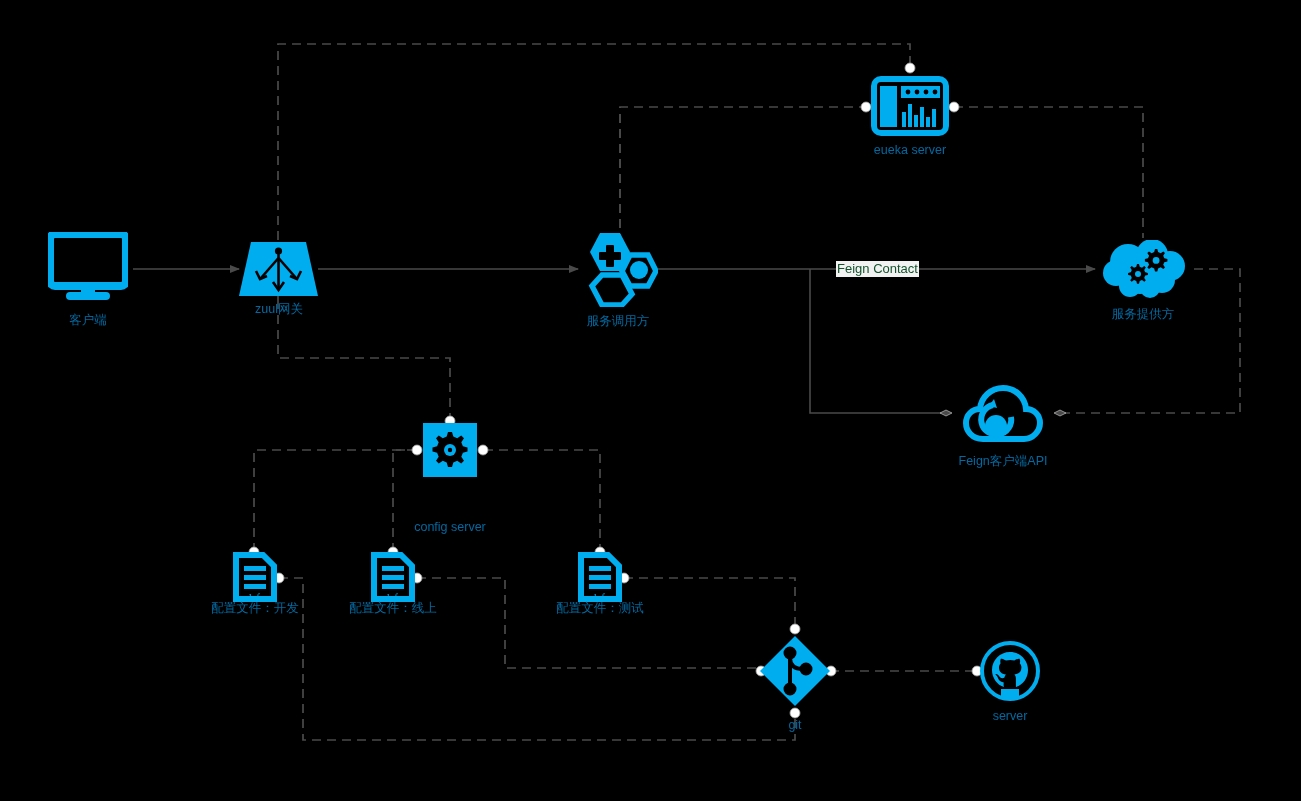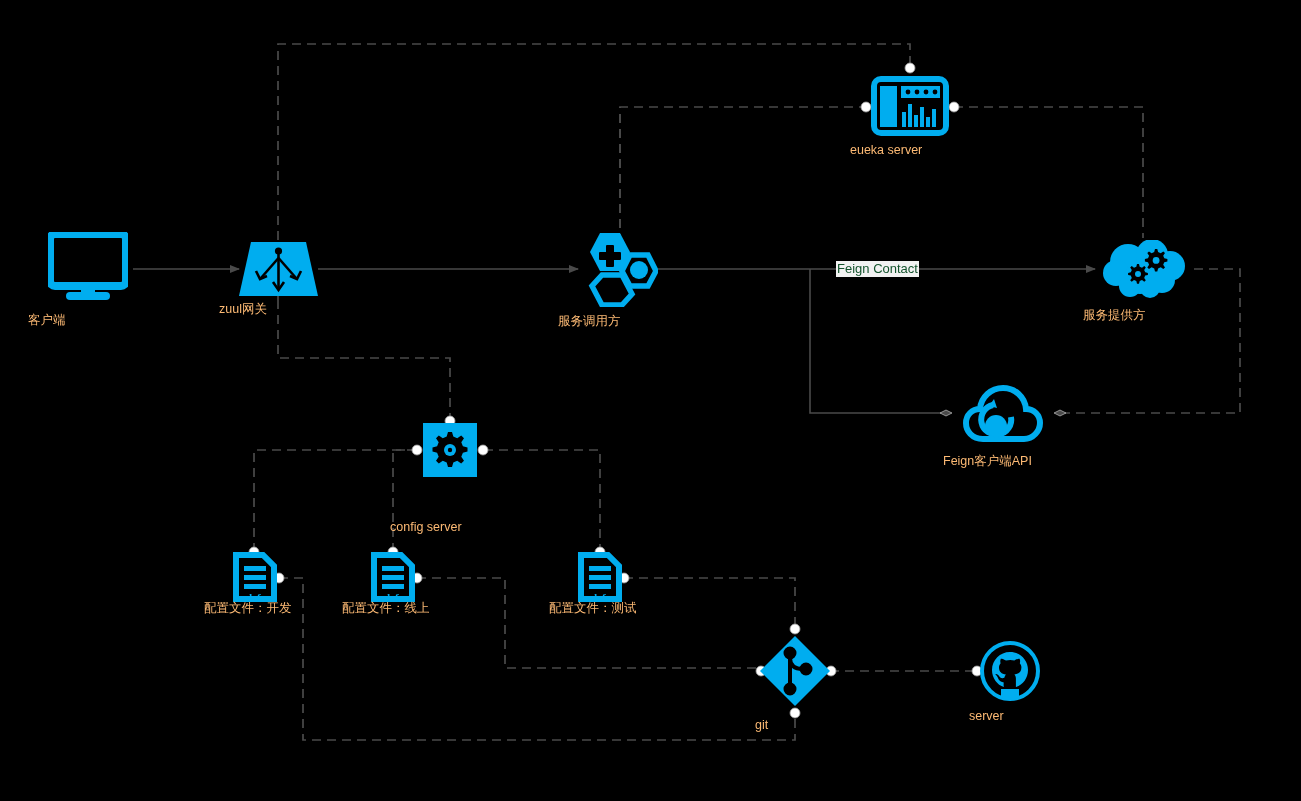--- a/index.html
+++ b/index.html
@@ -1,25 +1,25 @@
 <!DOCTYPE html>
 <html><head>
 <meta charset="utf-8">
 <style>
   html,body{margin:0;padding:0;background:#000;}
   body{width:1301px;height:801px;overflow:hidden;
        font-family:"Liberation Sans","DejaVu Sans",sans-serif;}
   #stage{position:relative;width:1301px;height:801px;background:#000;}
   svg#wires{position:absolute;left:0;top:0;width:1301px;height:801px;}
   .node{position:absolute;}
-  .nlabel{position:absolute;color:#fdba74;font-size:12.5px;line-height:15px;
-          white-space:pre-line;}
+  .nlabel{position:absolute;color:#0369a1;font-size:12.5px;line-height:15px;
+          text-align:center;white-space:pre-line;}
   .edge-label{position:absolute;background:#f2f2f2;color:#14532d;font-size:13px;
               line-height:16px;padding:0 1px;white-space:nowrap;}
-  .csdef{position:absolute;color:#00adef;font-size:11px;font-weight:bold;
+  .csdef{position:absolute;color:#00adef;font-size:11px;font-weight:normal;
          font-family:"Liberation Serif","DejaVu Serif",serif;white-space:nowrap;}
 </style>
 </head>
 <body>
 
 <div id="stage">
 
   <svg id="wires" viewBox="0 0 1301 801">
     <defs>
       <marker id="arrow" markerWidth="10" markerHeight="8" refX="9" refY="4" orient="auto" markerUnits="userSpaceOnUse">
@@ -166,21 +166,21 @@
           <circle cx="50" cy="48" r="10"></circle>
       </g>
       <g fill="#000">
         <path d="M55,9 l2.3,0 l0.8,3.1 l2.6,1.1 l2.6,-1.8 l1.7,1.7 l-1.8,2.6 l1.1,2.6 l3.1,0.8 l0,2.3 l-3.1,0.8 l-1.1,2.6 l1.8,2.6 l-1.7,1.7 l-2.6,-1.8 l-2.6,1.1 l-0.8,3.1 l-2.3,0 l-0.8,-3.1 l-2.6,-1.1 l-2.6,1.8 l-1.7,-1.7 l1.8,-2.6 l-1.1,-2.6 l-3.1,-0.8 l0,-2.3 l3.1,-0.8 l1.1,-2.6 l-1.8,-2.6 l1.7,-1.7 l2.6,1.8 l2.6,-1.1 z"></path>
         <circle cx="56.1" cy="20.4" r="3.4" fill="#00adef"></circle>
         <path d="M37,24 l2,0 l0.7,2.7 l2.3,1 l2.3,-1.6 l1.5,1.5 l-1.6,2.3 l1,2.3 l2.7,0.7 l0,2 l-2.7,0.7 l-1,2.3 l1.6,2.3 l-1.5,1.5 l-2.3,-1.6 l-2.3,1 l-0.7,2.7 l-2,0 l-0.7,-2.7 l-2.3,-1 l-2.3,1.6 l-1.5,-1.5 l1.6,-2.3 l-1,-2.3 l-2.7,-0.7 l0,-2 l2.7,-0.7 l1,-2.3 l-1.6,-2.3 l1.5,-1.5 l2.3,1.6 l2.3,-1 z"></path>
         <circle cx="38" cy="34" r="3" fill="#00adef"></circle>
       </g>
     </svg>
   </div>
-  <div class="nlabel" style="left:1083px;top:308px;width:120px;">服务提供方</div>
+  <div class="nlabel" style="left:1083px;top:308px;width:120px;font-family:Liberation Mono, monospace;">服务提供方</div>
 
   <div class="node" style="left:963px;top:383px;width:80px;height:62px;">
     <svg width="80" height="62" viewBox="0 0 80 62">
       <path d="M20,56 C9,56 3,48 3,40 C3,32 9,26 17,26 C18,14 28,5 40,5
                C52,5 62,14 63,26 C71,26 77,32 77,40 C77,48 70,56 61,56 Z" fill="none" stroke="#00adef" stroke-width="6"></path>
       <path d="M48,34 A15,15 0 1 1 30,22" fill="none" stroke="#00adef" stroke-width="6"></path>
       <path d="M31,16 L26,23 L34,25 Z" fill="#00adef"></path>
       <circle cx="33" cy="43" r="11" fill="#00adef"></circle>
     </svg>
   </div>

